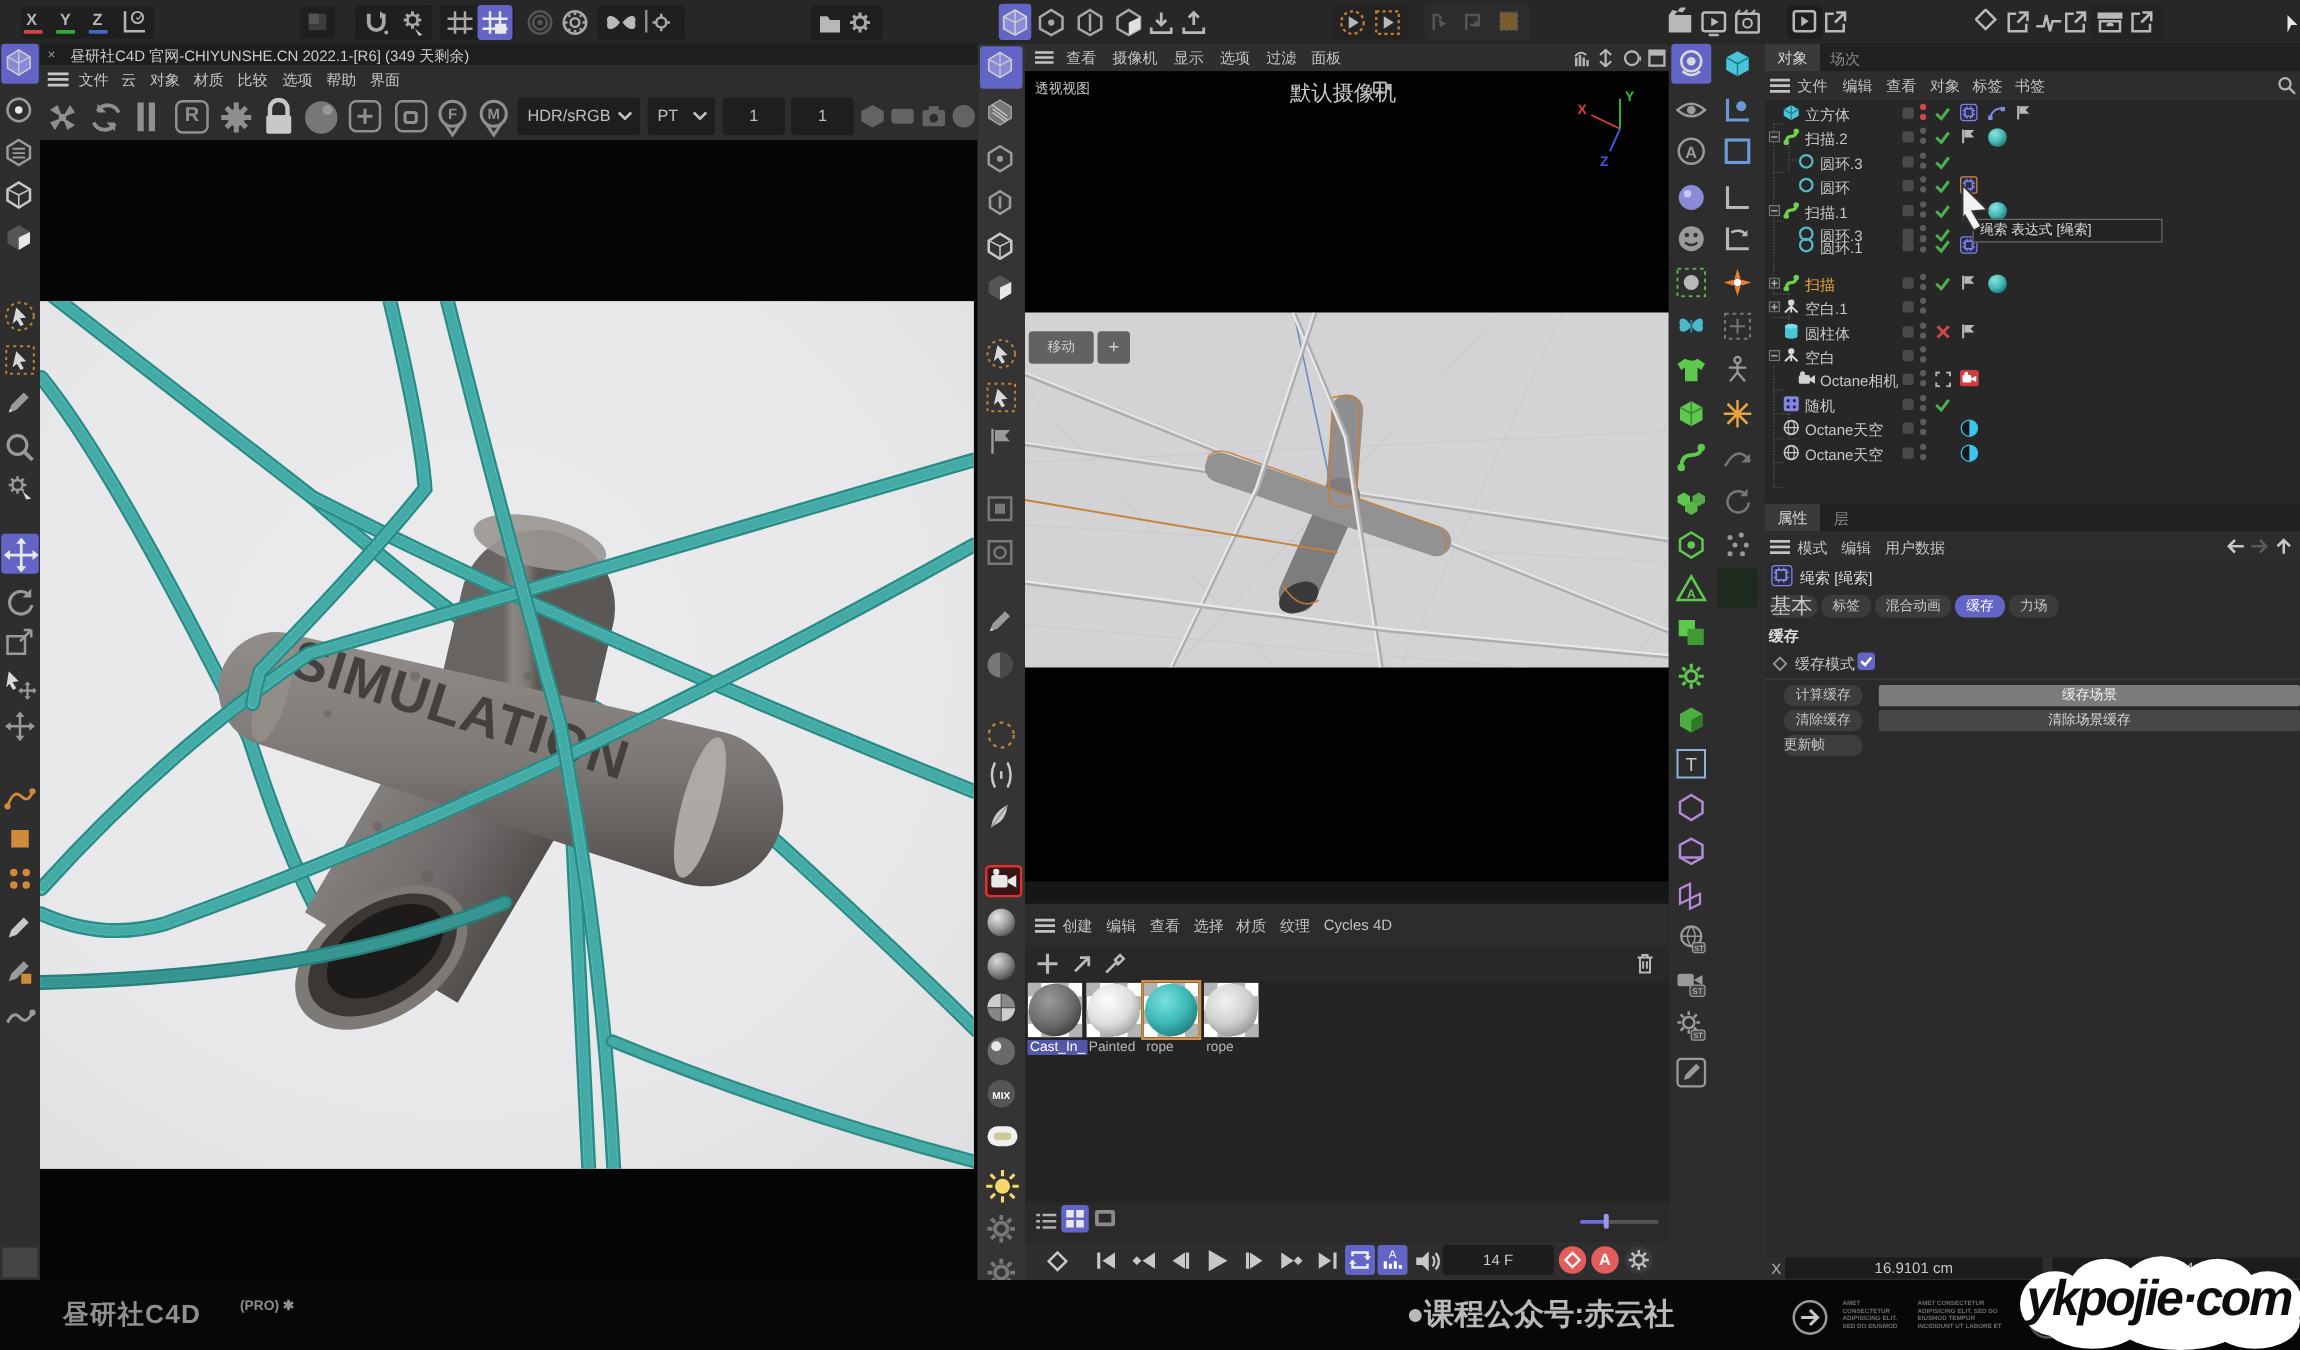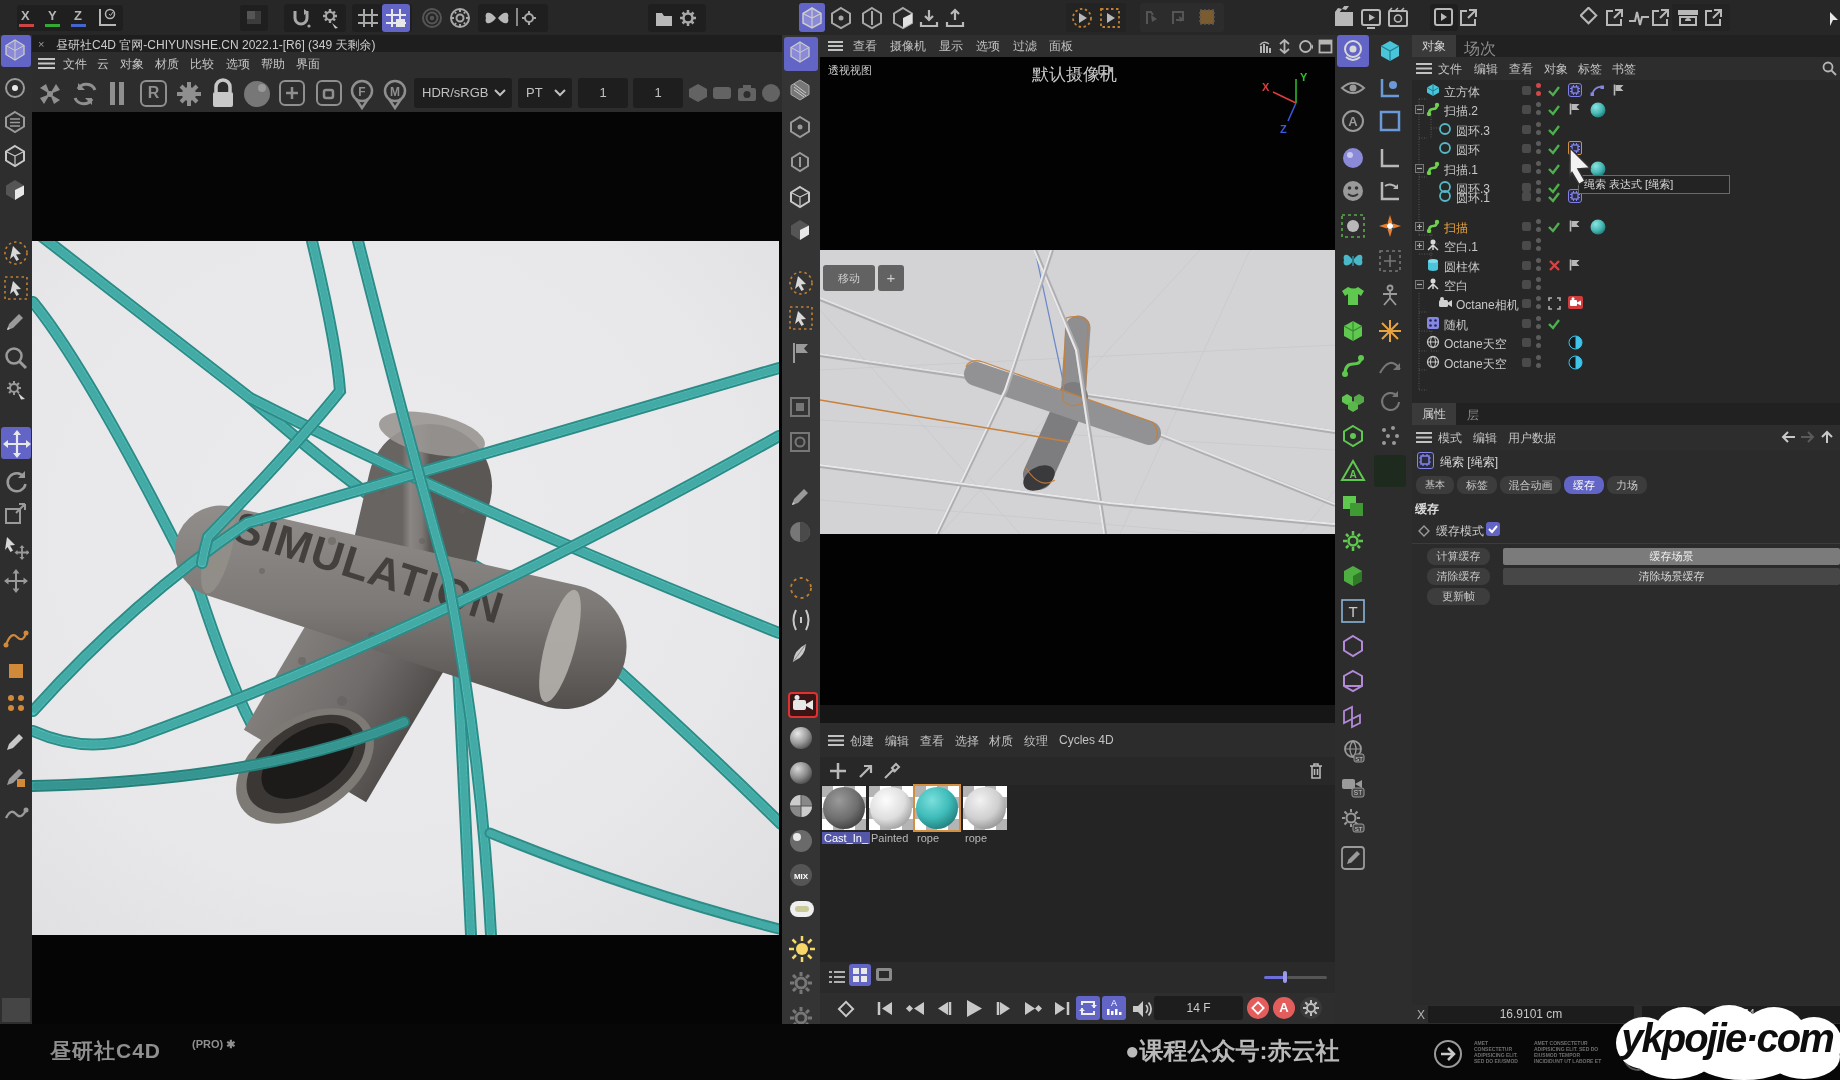--- a/index.html
+++ b/index.html
@@ -1077,21 +1077,21 @@
               <stop offset="100%" stop-color="#1e6a12"></stop>
             </radialGradient>
           </defs>
           <circle cx="13" cy="13" r="11" fill="url(#gg)"></circle>
         </svg></div>
     </div>
 
 <div class="abs" id="rpanel" style="left:1412px;top:35px;width:428px;height:989px;background:#2b2b2b">
   <div class="abs" style="left:0;top:0;width:428px;height:22px;background:#212121">
     <div class="abs" style="left:0;top:0;width:44px;height:22px;background:#3a3a3a;color:#d5d5d5;font-size:12px;text-align:center;line-height:22px">对象</div>
-    <span class="tx" style="left:52px;top:4px;color:#8a8a8a;font-size:16px">场次</span>
+    <span class="tx" style="left:52px;top:4px;color:#8a8a8a;font-size:12px">场次</span>
   </div>
   <div class="abs" style="left:0;top:22px;width:428px;height:23px;background:#2d2d2d;color:#c2c2c2;font-size:12px">
     <svg class="abs" style="left:4px;top:5px" width="16" height="13">
           <g stroke="#c2c2c2" stroke-width="2.2">
             <path d="M0 2h16M0 6.5h16M0 11h16"></path>
           </g>
         </svg>
     <span class="tx" style="left:26px;top:4px">文件</span>
         <span class="tx" style="left:62px;top:4px">编辑</span>
         <span class="tx" style="left:97px;top:4px">查看</span>
@@ -1432,39 +1432,39 @@
         </svg>
     <svg class="abs" style="left:408px;top:5px" width="14" height="14">
           <path d="M7 13V3M2 7l5-5 5 5" stroke="#c8c8c8" stroke-width="2" fill="none"></path>
         </svg>
   </div>
   <div class="abs" style="left:5px;top:417px;width:17px;height:17px;background:#2b2b3e;border:1.5px solid #8385e8;border-radius:3px"><svg width="14" height="14">
           <rect x="3" y="3" width="8" height="8" fill="none" stroke="#8385e8" stroke-width="1.5"></rect>
           <path d="M5 1v2M9 1v2M5 11v2M9 11v2M1 5h2M1 9h2M11 5h2M11 9h2" stroke="#8385e8" stroke-width="1.2"></path>
         </svg></div>
   <span class="tx" style="left:28px;top:419px;color:#d8d8d8;font-size:12px">绳索 [绳索]</span>
-  <div class="abs" style="left:4px;top:441px;width:38px;height:18px;background:#3c3c3c;border-radius:8px;color:#c8c8c8;font-size:10px;text-align:center;line-height:18px">基本</div>
+  <div class="abs" style="left:4px;top:441px;width:38px;height:18px;background:#3c3c3c;border-radius:8px;color:#c8c8c8;font-size:17px;text-align:left;line-height:18px">基本</div>
   <div class="abs" style="left:45px;top:441px;width:40px;height:18px;background:#3c3c3c;border-radius:8px;color:#c8c8c8;font-size:11px;text-align:center;line-height:18px">标签</div>
   <div class="abs" style="left:88px;top:441px;width:61px;height:18px;background:#3c3c3c;border-radius:8px;color:#c8c8c8;font-size:11px;text-align:center;line-height:18px">混合动画</div>
   <div class="abs" style="left:152px;top:441px;width:40px;height:18px;background:#6265c6;border-radius:8px;color:#ffffff;font-size:11px;text-align:center;line-height:18px">缓存</div>
   <div class="abs" style="left:195px;top:441px;width:40px;height:18px;background:#3c3c3c;border-radius:8px;color:#c8c8c8;font-size:11px;text-align:center;line-height:18px">力场</div>
   <span class="tx" style="left:3px;top:466px;color:#dddddd;font-size:12px;font-weight:bold">缓存</span>
   <svg class="abs" style="left:6px;top:490px" width="12" height="12">
         <rect x="2.5" y="2.5" width="7" height="7" transform="rotate(45 6 6)" fill="none" stroke="#999" stroke-width="1.4"></rect>
       </svg>
   <span class="tx" style="left:24px;top:488px;color:#c8c8c8;font-size:12px">缓存模式</span>
   <div class="abs" style="left:74px;top:487px;width:14px;height:14px;background:#6265c6;border-radius:3px"><svg width="14" height="14">
           <path d="M3 7l3 3 5-6" stroke="#fff" stroke-width="2" fill="none"></path>
         </svg></div>
   <div class="abs" style="left:0;top:508px;width:428px;height:1px;background:#3c3c3c"></div>
   <div class="abs" style="left:15px;top:513px;width:63px;height:17px;background:#3d3d3d;border-radius:8px;color:#c8c8c8;font-size:11px;text-align:center;line-height:17px">计算缓存</div>
   <div class="abs" style="left:91px;top:513px;width:337px;height:17px;background:#7b7b7b;border-radius:2px;color:#f2f2f2;font-size:11px;text-align:center;line-height:17px">缓存场景</div>
   <div class="abs" style="left:15px;top:533px;width:63px;height:17px;background:#3d3d3d;border-radius:8px;color:#c8c8c8;font-size:11px;text-align:center;line-height:17px">清除缓存</div>
   <div class="abs" style="left:91px;top:533px;width:337px;height:17px;background:#474747;border-radius:2px;color:#d8d8d8;font-size:11px;text-align:center;line-height:17px">清除场景缓存</div>
-  <div class="abs" style="left:15px;top:553px;width:63px;height:17px;background:#3d3d3d;border-radius:8px;color:#c8c8c8;font-size:11px;text-align:center;line-height:17px">更新帧</div>
+  <div class="abs" style="left:15px;top:553px;width:63px;height:17px;background:#3d3d3d;border-radius:8px;color:#c8c8c8;font-size:11px;text-align:left;line-height:17px">更新帧</div>
   <div class="abs" style="left:0;top:970px;width:428px;height:19px;background:#2d2d2d">
     <span class="tx" style="left:5px;top:3px;color:#b5b5b5;font-size:12px">X</span>
     <div class="abs" style="left:16px;top:1px;width:206px;height:17px;background:#1c1c1c;color:#c8c8c8;font-size:12px;text-align:center;line-height:17px">16.9101 cm</div>
     <div class="abs" style="left:230px;top:1px;width:198px;height:17px;background:#1c1c1c;color:#c8c8c8;font-size:12px;text-align:center;line-height:17px">-37.6574 cm</div>
   </div>
 </div>
 
 <div class="abs" id="bottombar" style="left:0;top:1024px;width:1840px;height:56px;background:#070707">
   <span class="tx" style="left:50px;top:13px;color:#8f8f8f;font-size:21px;font-weight:bold;letter-spacing:1px">昼研社C4D</span>
   <span class="tx" style="left:192px;top:14px;color:#8f8f8f;font-size:11px;font-weight:bold">(PRO) ✱</span>

